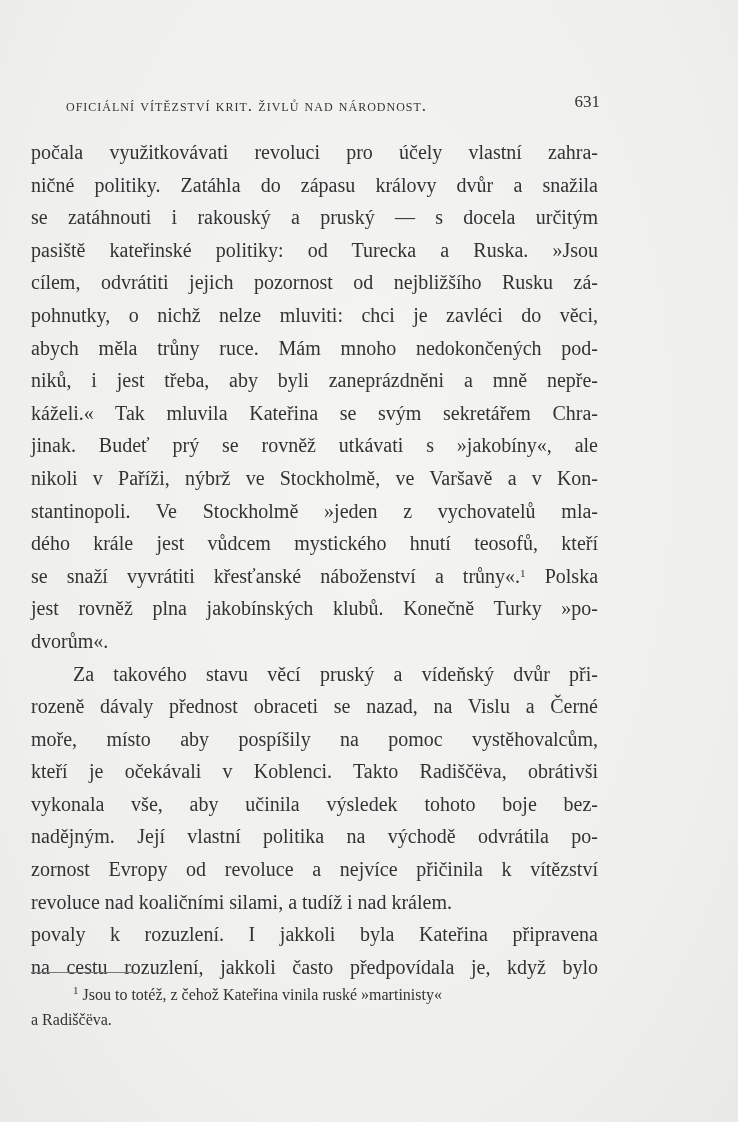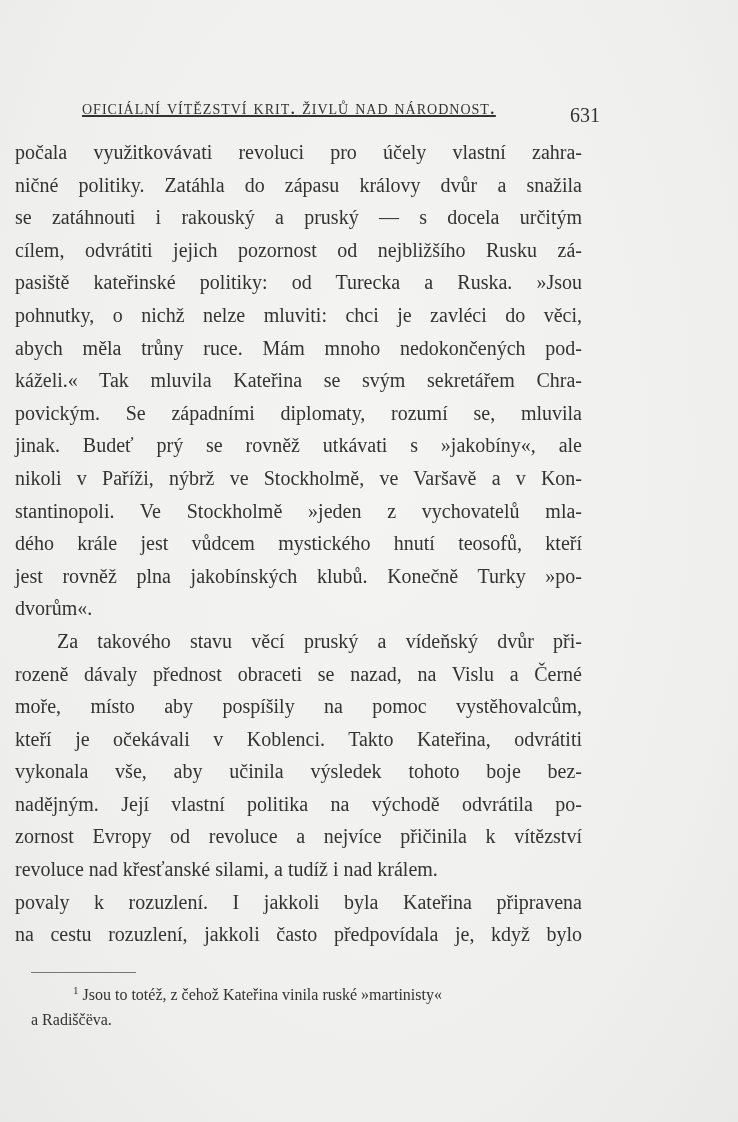--- a/index.html
+++ b/index.html
@@ -13,24 +13,24 @@
   .page {
     position: absolute; left: 0; top: 0; width: 738px; height: 1122px;
     background: radial-gradient(ellipse at 50% 40%, #f4f4f3 0%, #efefee 70%, #e9e9e8 100%);
   }
   .header {
     position: absolute; left: 66px; top: 92px; width: 534px;
     height: 24px;
     font-size: 14px; letter-spacing: 1.1px;
     color: #333;
   }
-  .header .title { position: absolute; left: 16px; top: 4px; font-variant: small-caps; text-transform: lowercase; font-size: 20px; letter-spacing: 1px; text-decoration: underline; }
-  .header .pagenum { position: absolute; right: 0; top: 12px; font-size: 20px; letter-spacing: 0; }
+  .header .title { position: absolute; left: 0; top: 4px; font-variant: small-caps; text-transform: lowercase; font-size: 17px; letter-spacing: 1px; }
+  .header .pagenum { position: absolute; right: 0; top: 0; font-size: 17px; letter-spacing: 0; }
   .body-text {
-    position: absolute; left: 15px; top: 136px; width: 567px;
+    position: absolute; left: 31px; top: 136px; width: 567px;
   }
   .line {
     height: 32.6px; line-height: 32.6px;
     font-size: 20px;
     white-space: nowrap;
     text-align: justify; text-align-last: justify;
     color: #333;
   }
   .line.last { text-align-last: left; }
   .line.indent { padding-left: 42px; }
@@ -53,40 +53,41 @@
 
   <div class="header">
     <span class="title">OFICIÁLNÍ VÍTĚZSTVÍ KRIT. ŽIVLŮ NAD NÁRODNOST.</span>
     <span class="pagenum">631</span>
   </div>
 
   <div class="body-text">
     <div class="line">počala využitkovávati revoluci pro účely vlastní zahra-</div>
     <div class="line">ničné politiky. Zatáhla do zápasu královy dvůr a snažila</div>
     <div class="line">se zatáhnouti i rakouský a pruský — s docela určitým</div>
+    <div class="line">pasiště kateřinské politiky: od Turecka a Ruska. »Jsou</div>
     <div class="line">cílem, odvrátiti jejich pozornost od nejbližšího Rusku zá-</div>
-    <div class="line">pasiště kateřinské politiky: od Turecka a Ruska. »Jsou</div>
     <div class="line">pohnutky, o nichž nelze mluviti: chci je zavléci do věci,</div>
     <div class="line">abych měla trůny ruce. Mám mnoho nedokončených pod-</div>
+    <div class="line">niků, i jest třeba, aby byli zaneprázdněni a mně nepře-</div>
     <div class="line">káželi.« Tak mluvila Kateřina se svým sekretářem Chra-</div>
-    <div class="line">povickým. Se západními diplomaty, rozumí se, mluvila</div>
     <div class="line">jinak. Budeť prý se rovněž utkávati s »jakobíny«, ale</div>
     <div class="line">nikoli v Paříži, nýbrž ve Stockholmě, ve Varšavě a v Kon-</div>
     <div class="line">stantinopoli. Ve Stockholmě »jeden z vychovatelů mla-</div>
     <div class="line">dého krále jest vůdcem mystického hnutí teosofů, kteří</div>
+    <div class="line"><span>se snaží vyvrátiti křesťanské náboženství a trůny«.</span><sup>1</sup><span> Polska</span></div>
     <div class="line">jest rovněž plna jakobínských klubů. Konečně Turky »po-</div>
     <div class="line last">dvorům«.</div>
     <div class="line indent">Za takového stavu věcí pruský a vídeňský dvůr při-</div>
     <div class="line">rozeně dávaly přednost obraceti se nazad, na Vislu a Černé</div>
     <div class="line">moře, místo aby pospíšily na pomoc vystěhovalcům,</div>
-    <div class="line">kteří je očekávali v Koblenci. Takto Kateřina, odvrátiti</div>
+    <div class="line">kteří je očekávali v Koblenci. Takto Radiščëva, obrátivši</div>
     <div class="line">vykonala vše, aby učinila výsledek tohoto boje bez-</div>
     <div class="line">nadějným. Její vlastní politika na východě odvrátila po-</div>
     <div class="line">zornost Evropy od revoluce a nejvíce přičinila k vítězství</div>
-    <div class="line last">revoluce nad křesťanské silami, a tudíž i nad králem.</div>
+    <div class="line last">revoluce nad koaličními silami, a tudíž i nad králem.</div>
     <div class="line">povaly k rozuzlení. I jakkoli byla Kateřina připravena</div>
     <div class="line">na cestu rozuzlení, jakkoli často předpovídala je, když bylo</div>
   </div>
 
   <div class="rule"></div>
 
   <div class="footnote">
     <div class="fn-line indent"><sup>1</sup> <span>Jsou to totéž, z čehož Kateřina vinila ruské »martinisty«</span></div>
     <div class="fn-line">a Radiščëva.</div>
   </div>

